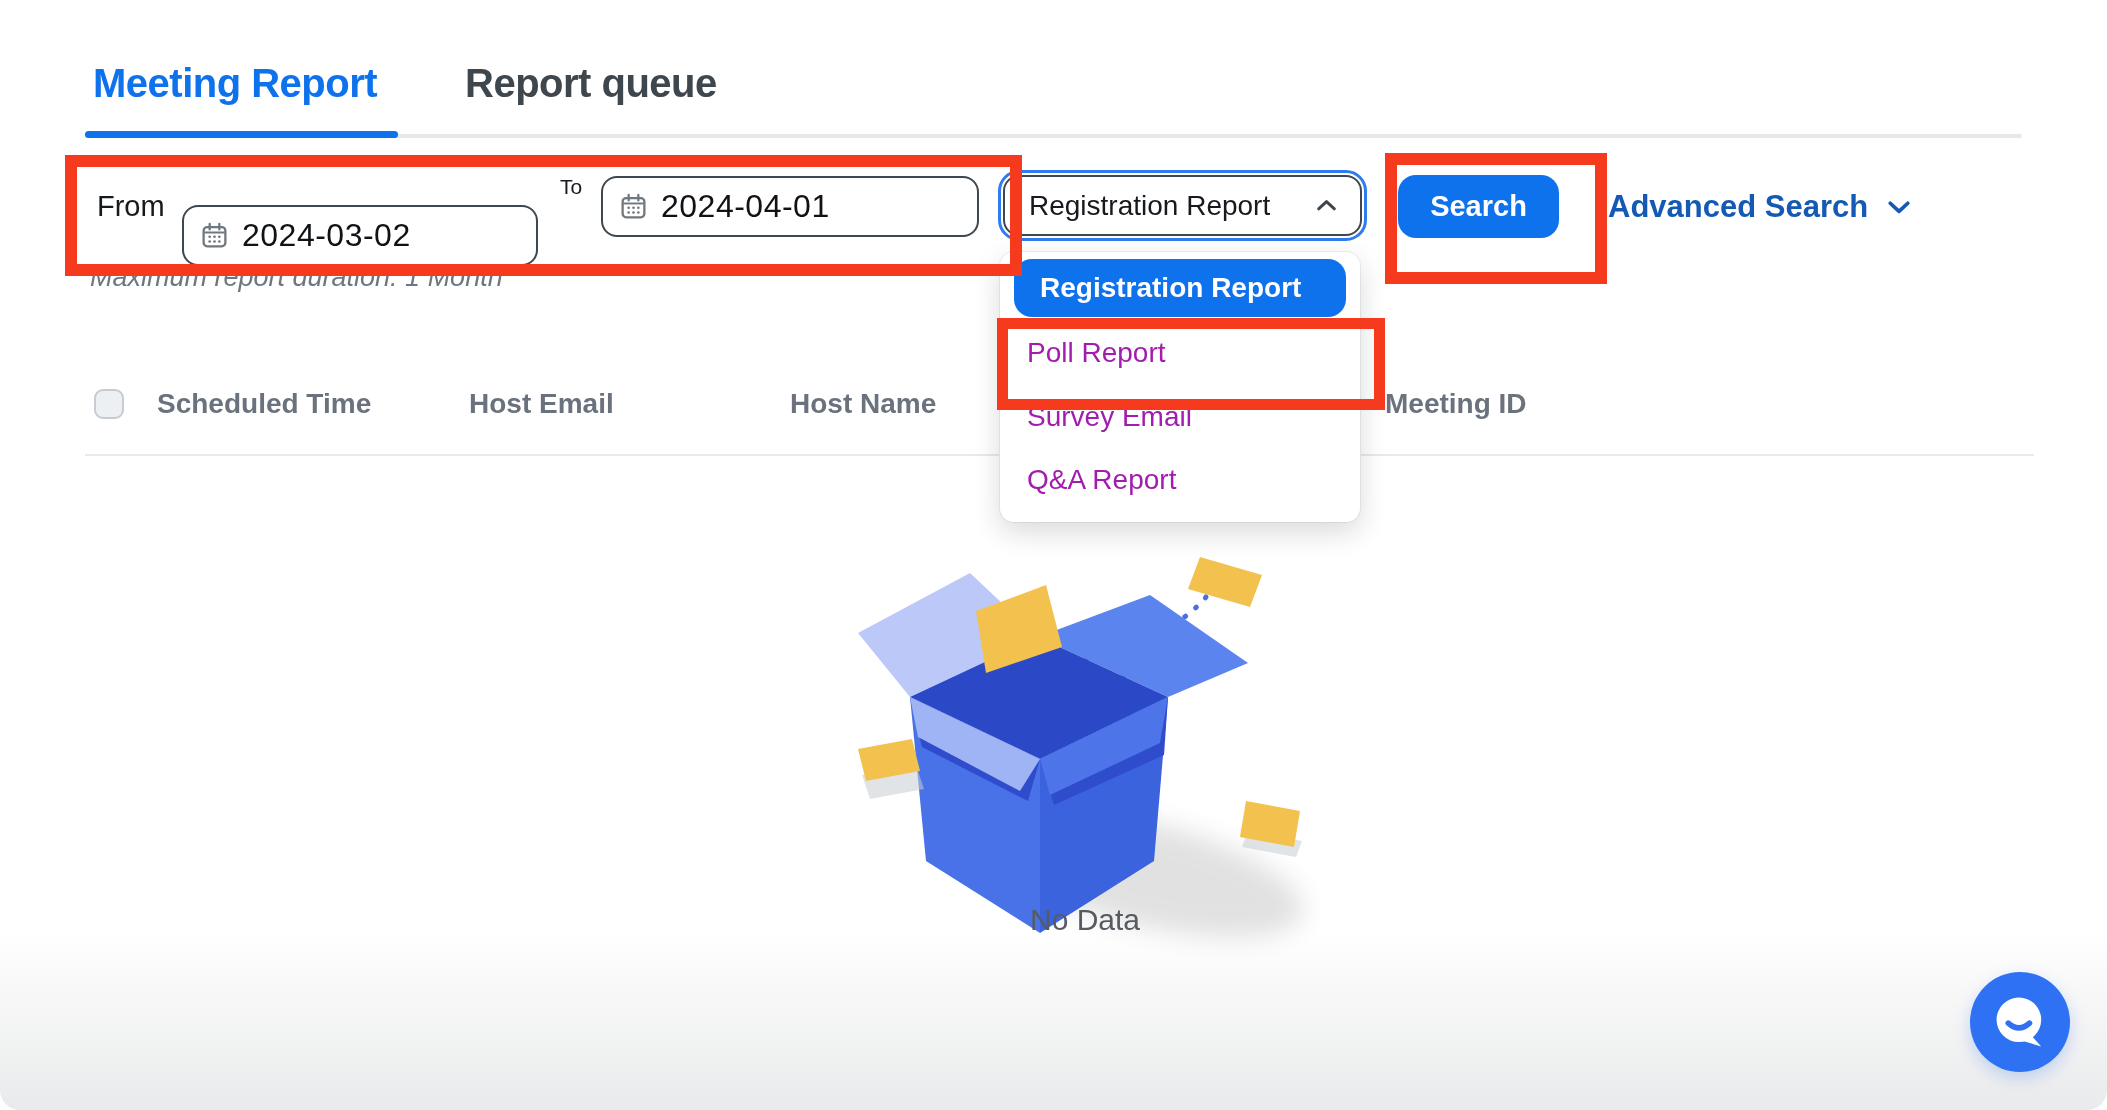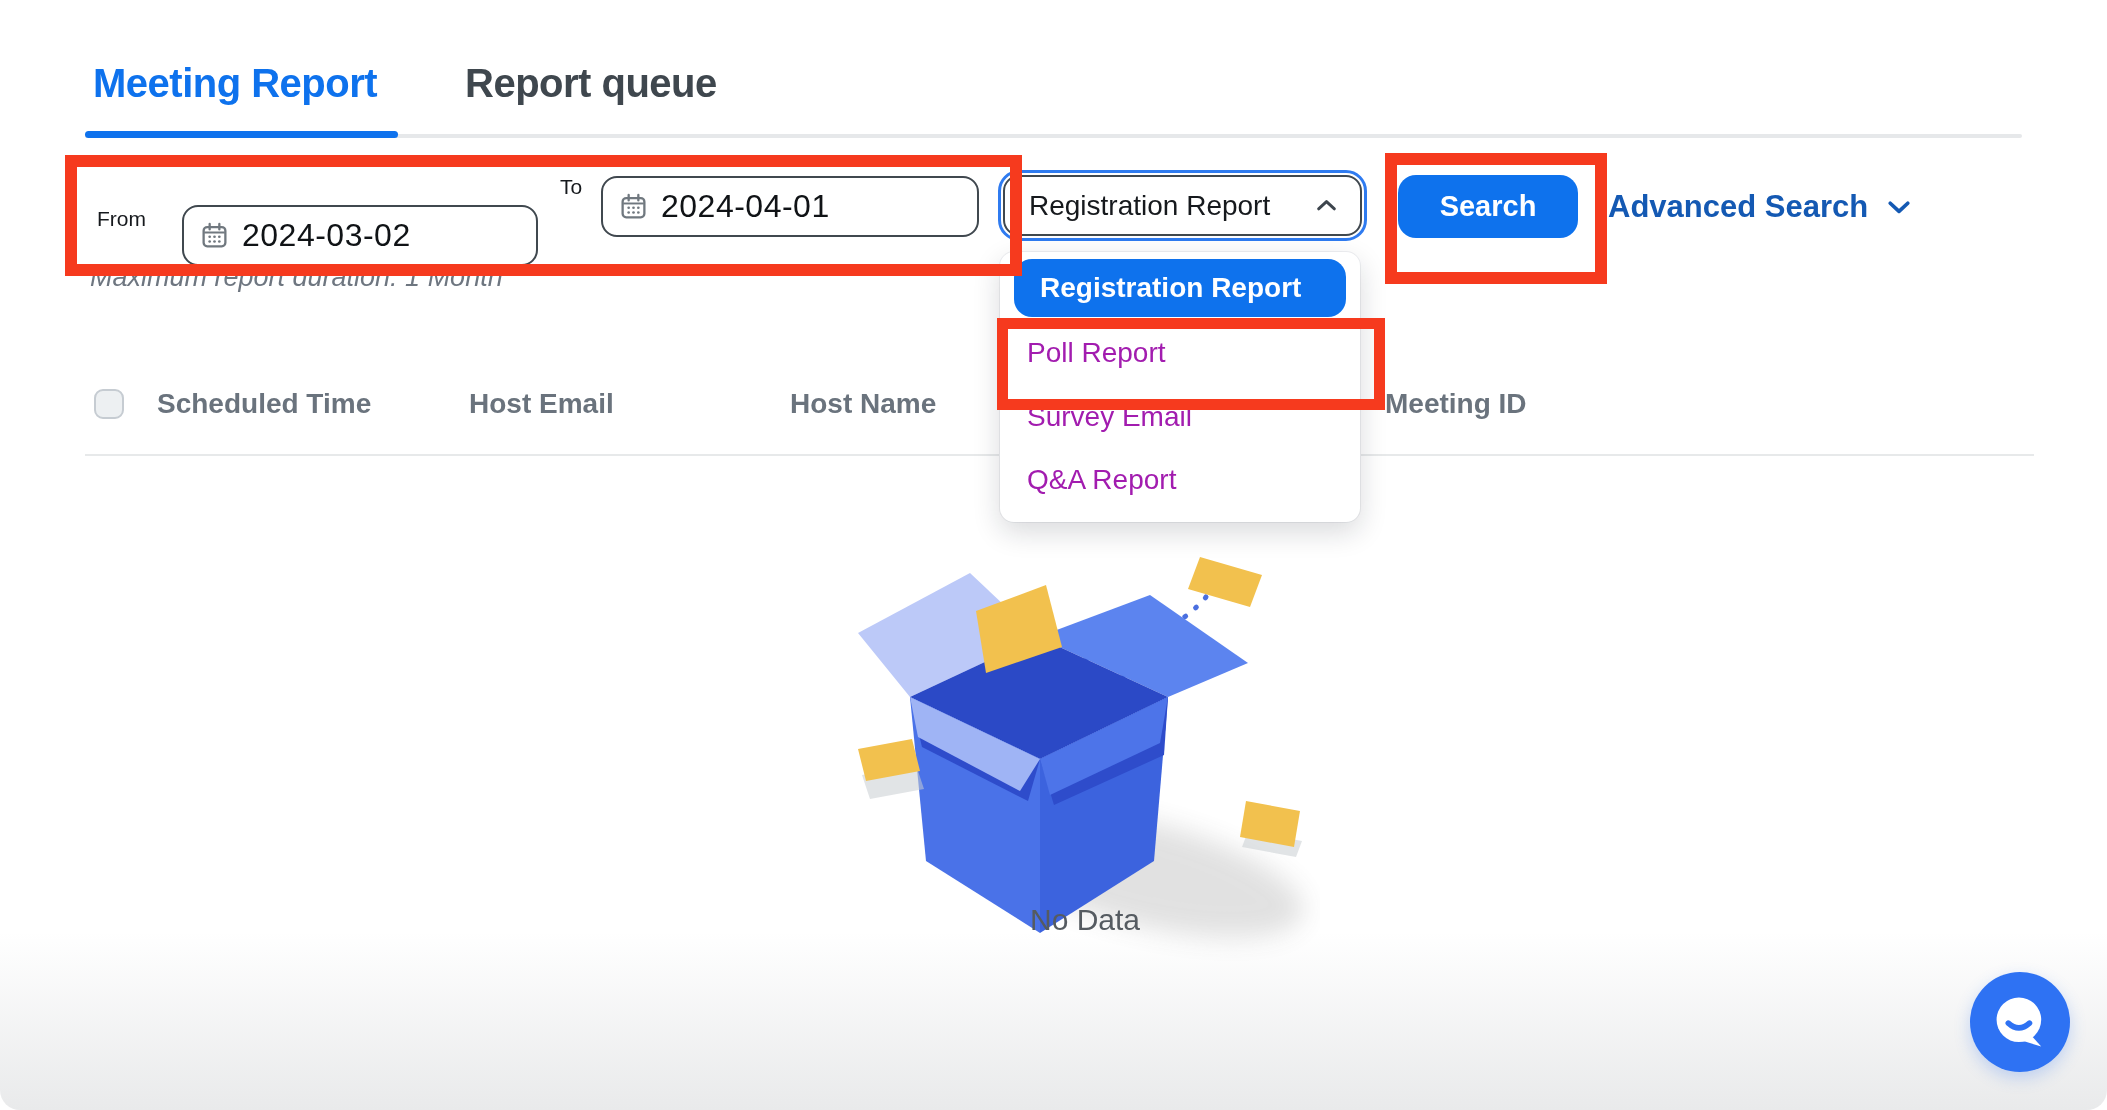--- a/index.html
+++ b/index.html
@@ -18,21 +18,21 @@
   #tab-queue{left:465px;top:63px;font-size:40px;font-weight:700;color:#3f474e;letter-spacing:-0.5px;cursor:pointer;}
   #tab-underline-active{left:85px;top:131px;width:313px;height:7px;background:#0E72ED;border-radius:4px;}
 
   
   .annotation{position:absolute;border:12px solid #F63A1E;pointer-events:none;z-index:40;}
   #ann-dates{left:65px;top:155px;width:933px;height:97px;}
   #ann-search{left:1385px;top:153px;width:198px;height:107px;}
   #ann-poll{left:997px;top:318px;width:366px;height:70px;border-width:11px;}
 
   
-  #from-label{left:97px;top:192px;font-size:21px;color:#16191d;margin-top:16px;}
+  #from-label{left:97px;top:192px;font-size:29px;color:#16191d;}
   #to-label{left:560px;top:176px;font-size:21px;color:#16191d;}
   .date-input{
     position:absolute;top:176px;height:61px;box-sizing:border-box;
     border:2.5px solid #40484f;border-radius:16px;background:#fff;
     display:flex;align-items:center;padding-left:16px;gap:13px;cursor:pointer;
   }
   #from-input{left:182px;width:356px;margin-top:29px;}
   #to-input{left:601px;width:378px;}
   .date-value{font-size:32px;font-weight:500;color:#101316;letter-spacing:0.5px;}
   #duration-note{left:90px;top:264px;font-size:27px;font-style:italic;font-weight:500;color:#6e7680;}
@@ -40,21 +40,21 @@
   #report-select{
     left:1003px;top:175px;width:359px;height:61px;box-sizing:border-box;
     border:2.5px solid #40484f;border-radius:16px;background:#fff;
     outline:3px solid #2f7bf0;outline-offset:2px;
     display:flex;align-items:center;justify-content:space-between;
     padding:0 20px 0 24px;cursor:pointer;z-index:10;
   }
   #report-select-value{font-size:28px;color:#16191d;}
 
   #search-button{
-    left:1398px;top:175px;width:180px;height:63px;background:#0E72ED;border:none;
+    left:1398px;top:175px;width:161px;height:63px;background:#0E72ED;border:none;
     border-radius:18px;color:#fff;font-size:29px;font-weight:700;
     font-family:inherit;display:flex;align-items:center;justify-content:center;cursor:pointer;
   }
   #advanced-search{left:1608px;top:191px;display:flex;align-items:center;gap:16px;cursor:pointer;}
   #advanced-search span{font-size:31px;font-weight:600;color:#1459B3;line-height:1;}
 
   
   #select-all-checkbox{
     left:94px;top:389px;width:30px;height:30px;box-sizing:border-box;
     background:#edf0f2;border:2px solid #c6ccd2;border-radius:9px;cursor:pointer;

